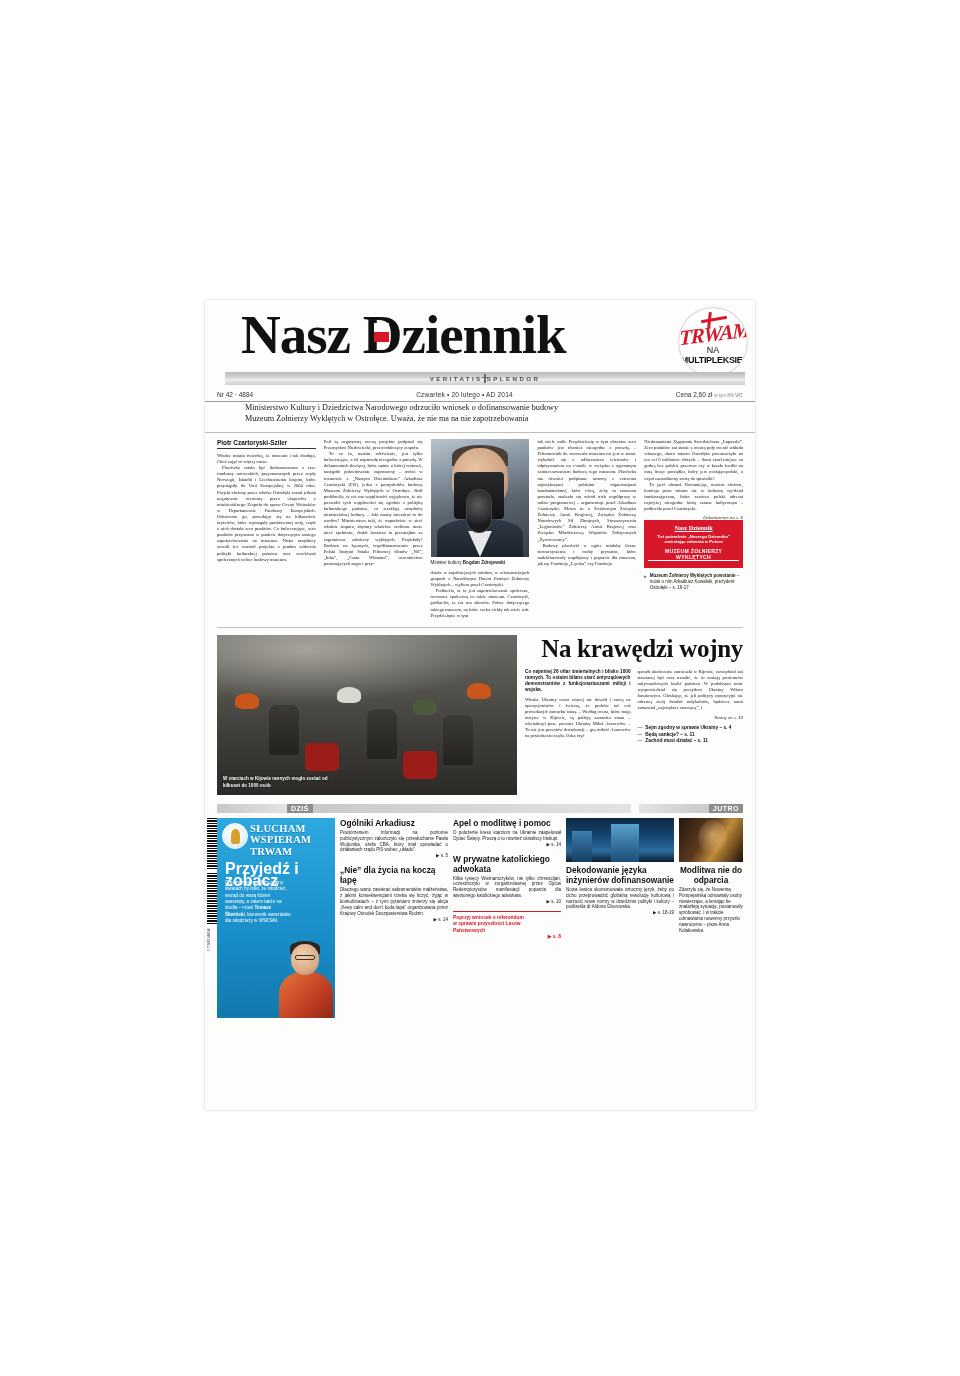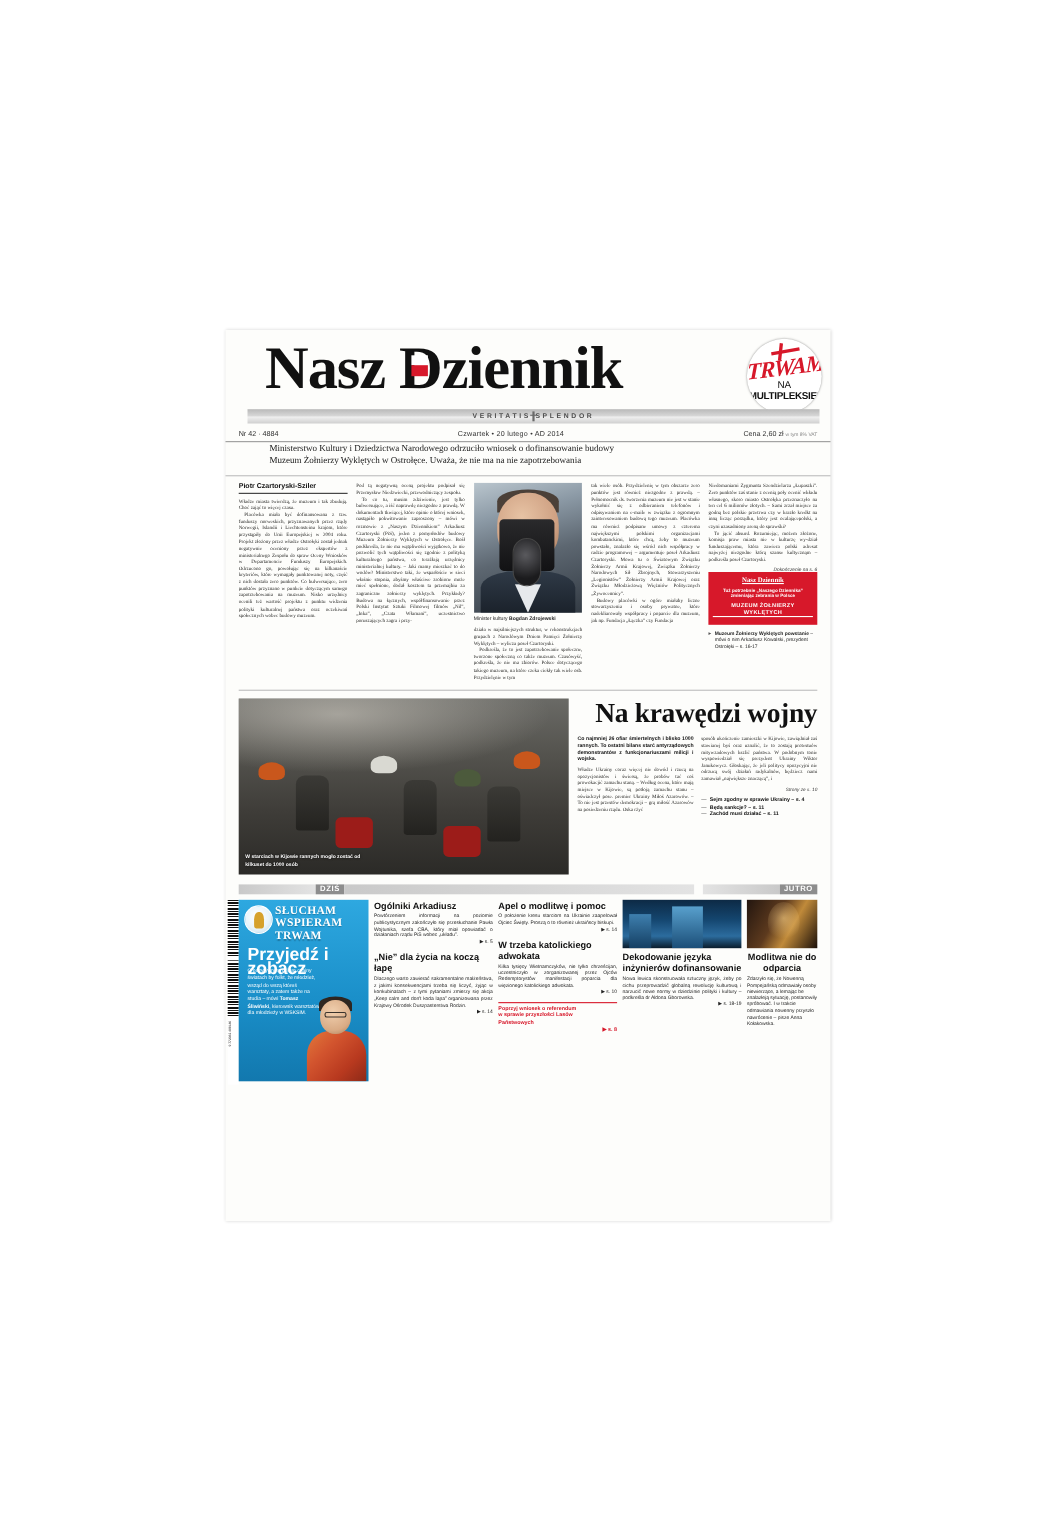--- a/index.html
+++ b/index.html
@@ -411,21 +411,21 @@
     font-family: "Liberation Sans", sans-serif;
     font-size: 4.9px; line-height: 6.3px;
     border-top: 1px solid #d7182a;
     padding-top: 3px;
   }
   .tz-red .rr { display: block; text-align: right; }
 
   
   .ad-blue {
     position: relative;
-    width: 100%; height: 165px;
+    width: 100%; height: 200px;
     background: linear-gradient(to bottom,#2ea8e0 0%, #1a8fc9 55%, #1278ae 100%);
     overflow: hidden;
     color: #fff;
   }
   .ad-blue .adlogo {
     position: absolute; left: 5px; top: 5px;
     width: 26px; height: 26px; border-radius: 50%;
     background: radial-gradient(circle at 45% 40%, #ffffff 0%, #e9f4fb 55%, #bcd9ea 100%);
     border: 1.5px solid #fff;
   }
@@ -729,21 +729,21 @@
         </div>
       </div>
 
       <div>
         <div class="tz-block">
           <div class="tz-title">Apel o modlitwę i pomoc</div>
           <div class="tz-text">O położenie kresu starciom na Ukrainie zaapelował Ojciec Święty. Proszą o to również ukraińscy biskupi.</div>
           <span class="tz-ref">▶ s. 14</span>
         </div>
         <div class="tz-block">
-          <div class="tz-title">W trzeba katolickiego adwokata</div>
+          <div class="tz-title">W prywatne katolickiego adwokata</div>
           <div class="tz-text">Kilka tysięcy Wietnamczyków, nie tylko chrześcijan, uczestniczyło w zorganizowanej przez Ojców Redemptorystów manifestacji poparcia dla więzionego katolickiego adwokata.</div>
           <span class="tz-ref">▶ s. 10</span>
         </div>
         <div class="tz-red">
           <div>Poprzyj wniosek o referendum</div>
           <div>w sprawie przyszłości Lasów</div>
           <div>Państwowych</div>
           <span class="rr">▶ s. 8</span>
         </div>
       </div>

